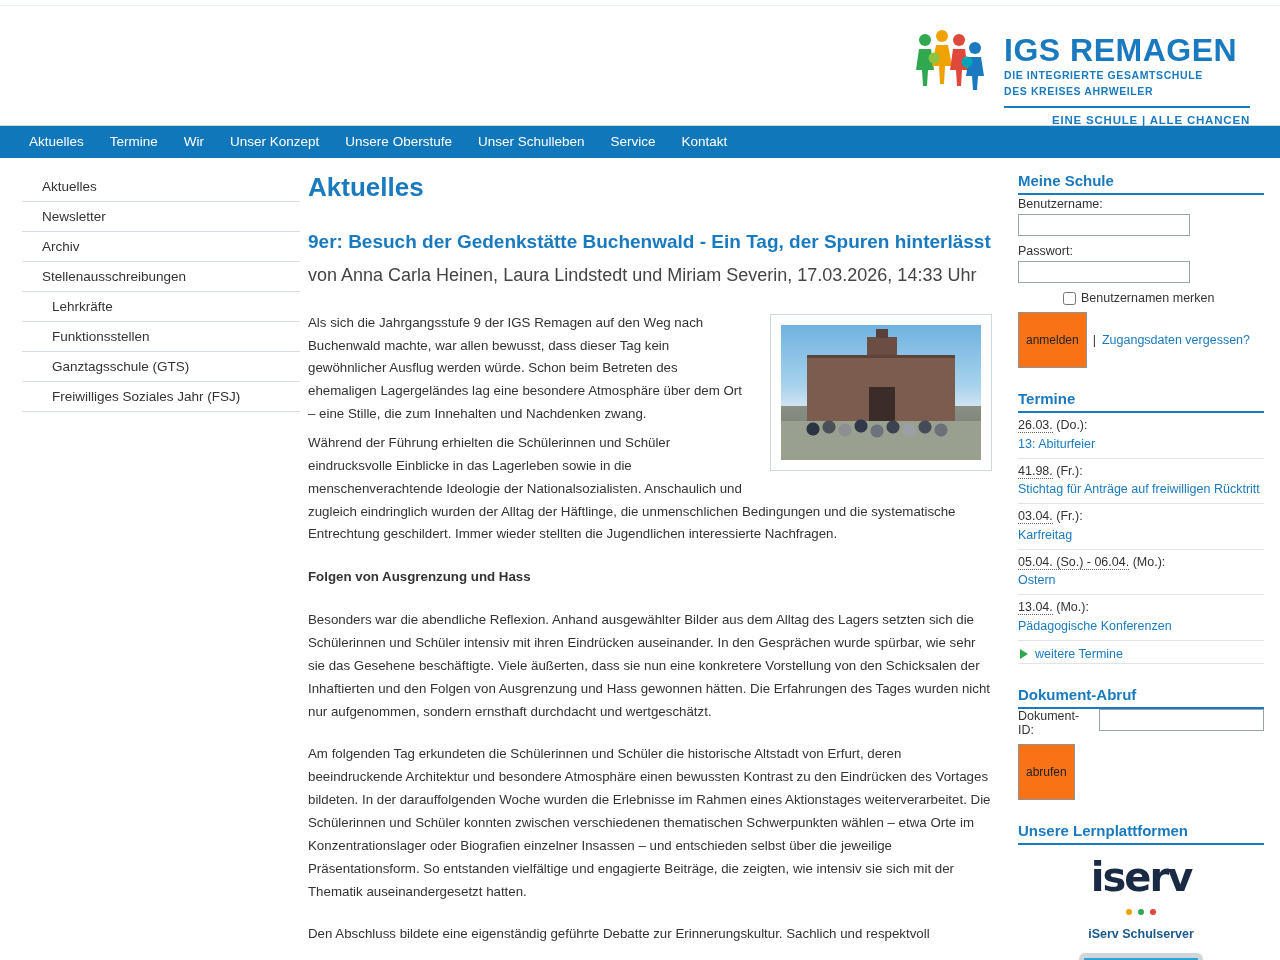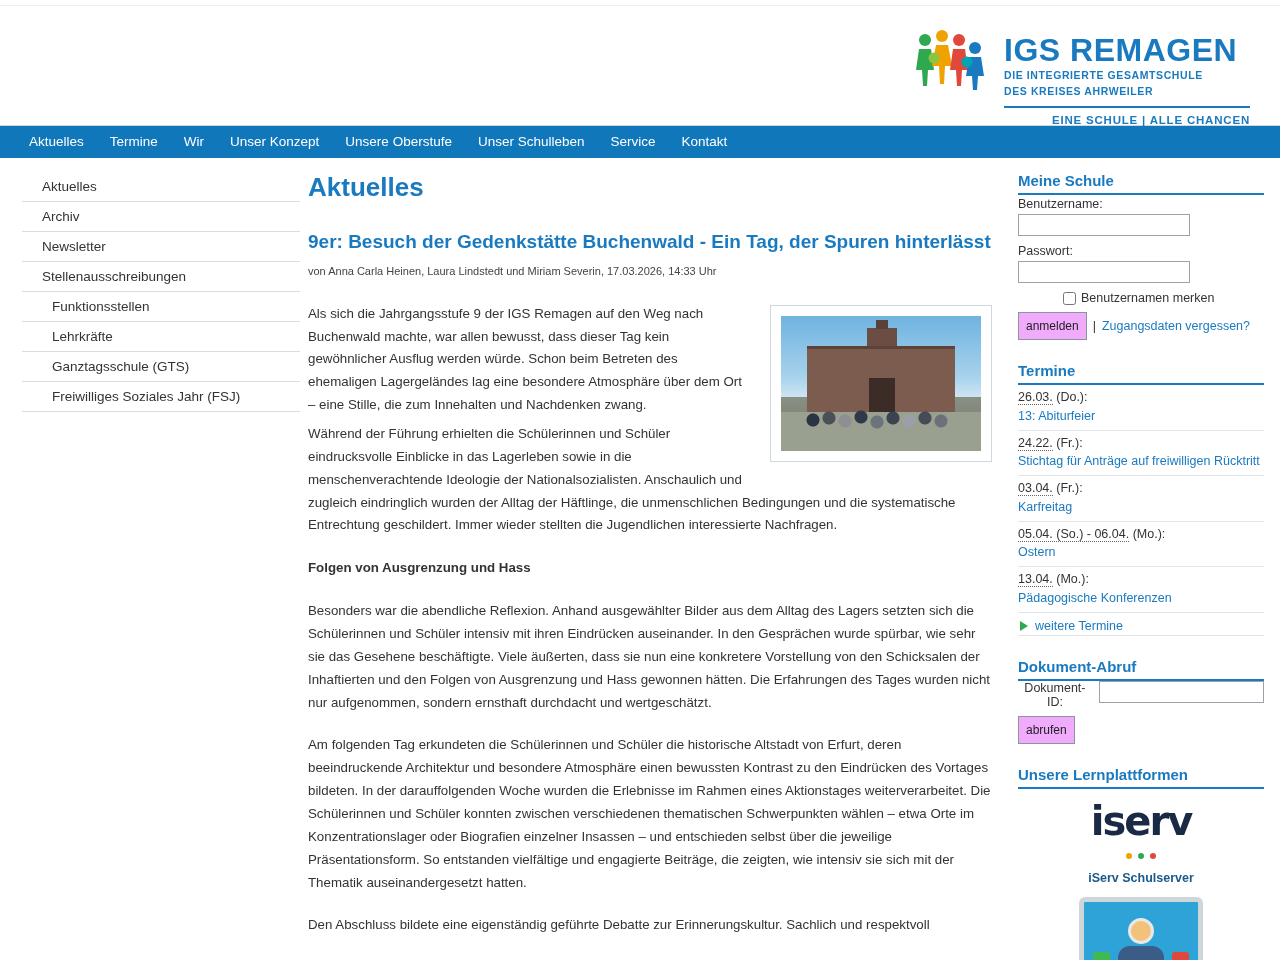--- a/index.html
+++ b/index.html
@@ -115,21 +115,21 @@
     font-weight: bold;
   }
   h2.article-title {
     color: #1a7ac0;
     font-size: 19px;
     line-height: 1.35;
     margin: 0 0 10px 0;
     font-weight: bold;
   }
   .byline {
-    font-size: 11px;
+    font-size: 18px;
     color: #444444;
     margin: 0 0 26px 0;
   }
   .article-body p {
     font-size: 13.3px;
     line-height: 1.72;
     margin: 0 0 20px 0;
     color: #333333;
   }
   .article-body p.lead { margin-bottom: 6px; }
@@ -240,23 +240,23 @@
     display: flex;
     align-items: center;
     gap: 5px;
     margin: 2px 0 7px 0;
     padding-left: 45px;
   }
   .checkline input { margin: 0; }
   .btn {
     font-family: "Liberation Sans", sans-serif;
     font-size: 12px;
-    padding: 6px 7px;
+    padding: 20px 7px;
     border: 1px solid #8d959c;
-    background: #f0abfc;
+    background: #f97316;
     color: #222222;
     cursor: pointer;
   }
   .loginrow { display: flex; align-items: center; gap: 6px; font-size: 12.5px; }
   .loginrow a { color: #1a7ac0; text-decoration: none; }
 
   .term {
     border-bottom: 1px solid #dfe5ea;
     padding: 3px 0 4px 0;
     font-size: 12.5px;
@@ -273,21 +273,21 @@
   }
   .more a { color: #1a7ac0; font-size: 12.5px; text-decoration: none; }
   .arrow-icon {
     width: 0; height: 0;
     border-left: 8px solid #2fa84f;
     border-top: 5px solid transparent;
     border-bottom: 5px solid transparent;
   }
 
   .docrow { display: flex; align-items: center; gap: 7px; margin-bottom: 7px; }
-  .docrow label { font-size: 12.5px; text-align: center; }
+  .docrow label { font-size: 12.5px; }
   .docrow input { width: 96px; height: 22px; border: 1px solid #9aa3ab; font-size: 12px; }
 
   .platform { text-align: center; margin-top: 12px; }
   .iserv-logo {
     font-size: 40px;
     font-weight: bold;
     color: #1a2a44;
     letter-spacing: -2px;
     line-height: 1;
     font-family: "DejaVu Sans", sans-serif;
@@ -376,33 +376,33 @@
 </nav>
 
 <div class="layout">
 
   <aside class="col-left">
     <ul class="sidemenu">
       <li>
           <a href="#">Aktuelles</a>
         </li>
       <li>
+          <a href="#">Newsletter</a>
+        </li>
+      <li>
           <a href="#">Archiv</a>
-        </li>
-      <li>
-          <a href="#">Newsletter</a>
         </li>
       <li>
           <a href="#">Stellenausschreibungen</a>
         </li>
       <li class="level2">
+          <a href="#">Lehrkräfte</a>
+        </li>
+      <li class="level2">
           <a href="#">Funktionsstellen</a>
-        </li>
-      <li class="level2">
-          <a href="#">Lehrkräfte</a>
         </li>
       <li class="level2">
           <a href="#">Ganztagsschule (GTS)</a>
         </li>
       <li class="level2">
           <a href="#">Freiwilliges Soziales Jahr (FSJ)</a>
         </li>
     </ul>
   </aside>
 
@@ -455,21 +455,21 @@
 
     <section class="box">
       <div class="box-title">Termine</div>
 
       <div class="term">
         <span class="date">26.03.</span>
         <span>(Do.):</span>
         <a class="ev" href="#">13: Abiturfeier</a>
       </div>
       <div class="term">
-        <span class="date">24.22.</span>
+        <span class="date">41.98.</span>
         <span>(Fr.):</span>
         <a class="ev" href="#">Stichtag für Anträge auf freiwilligen Rücktritt</a>
       </div>
       <div class="term">
         <span class="date">03.04.</span>
         <span>(Fr.):</span>
         <a class="ev" href="#">Karfreitag</a>
       </div>
       <div class="term">
         <span class="date">05.04. (So.) - 06.04.</span>

